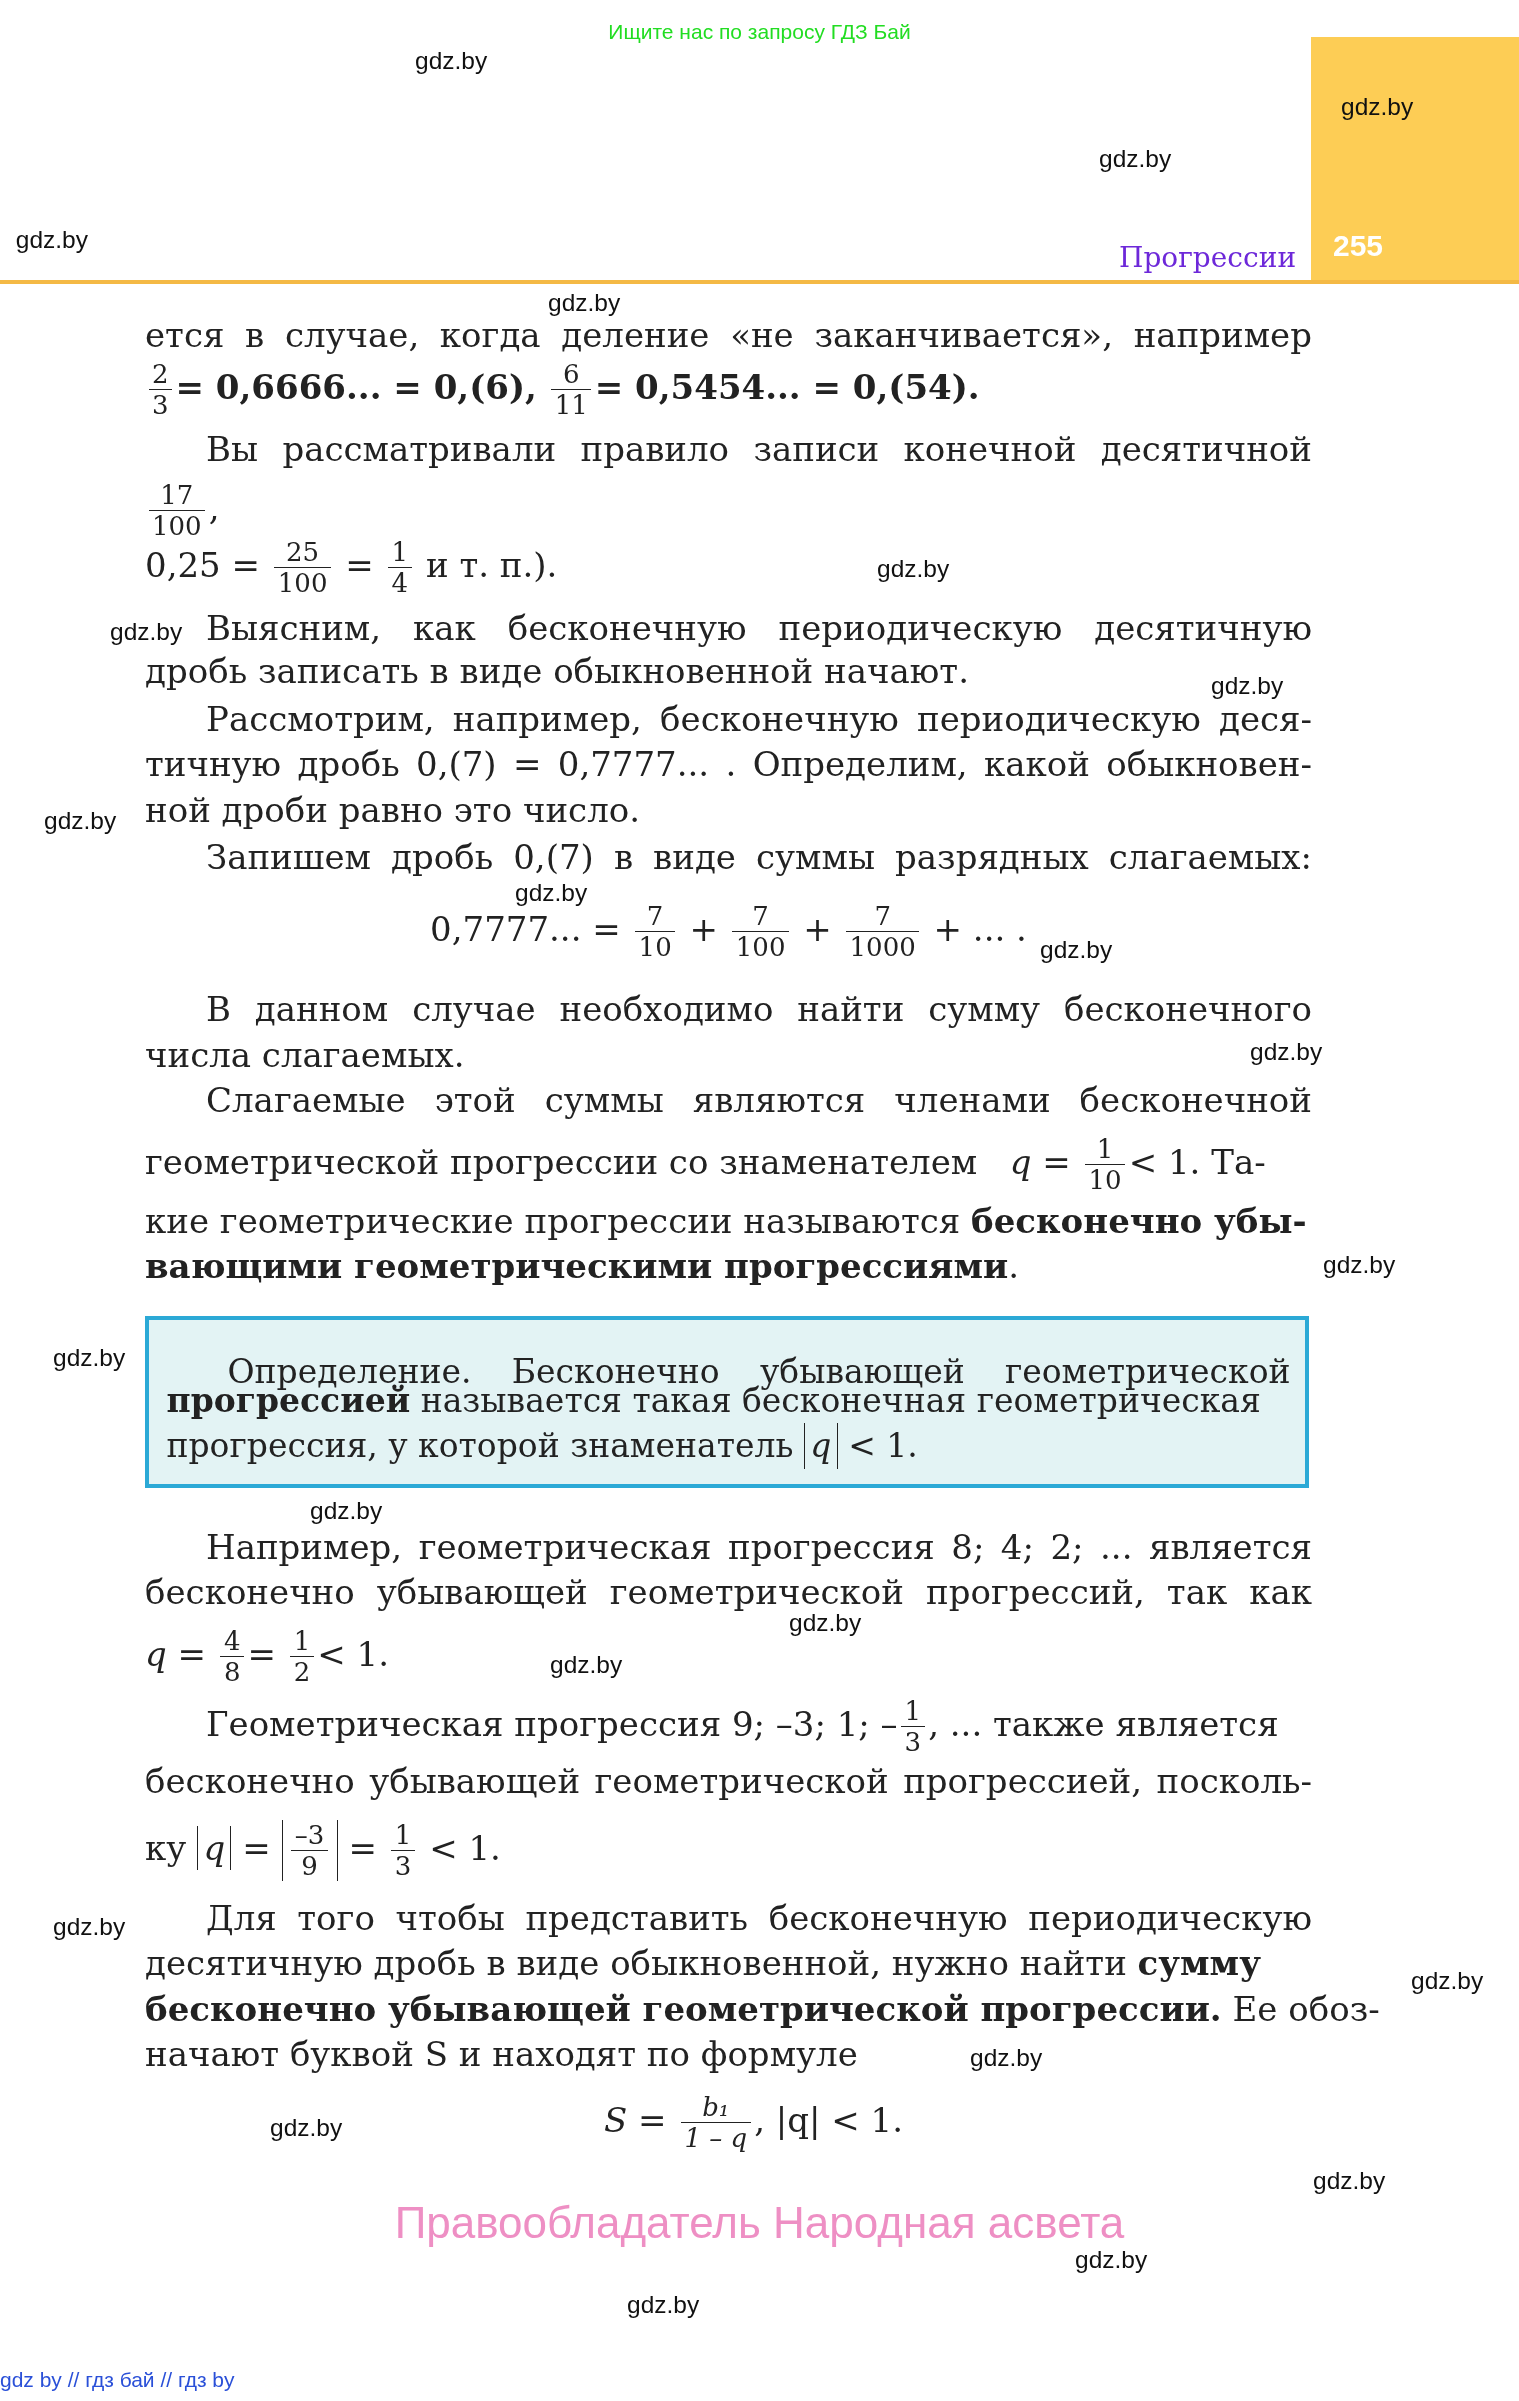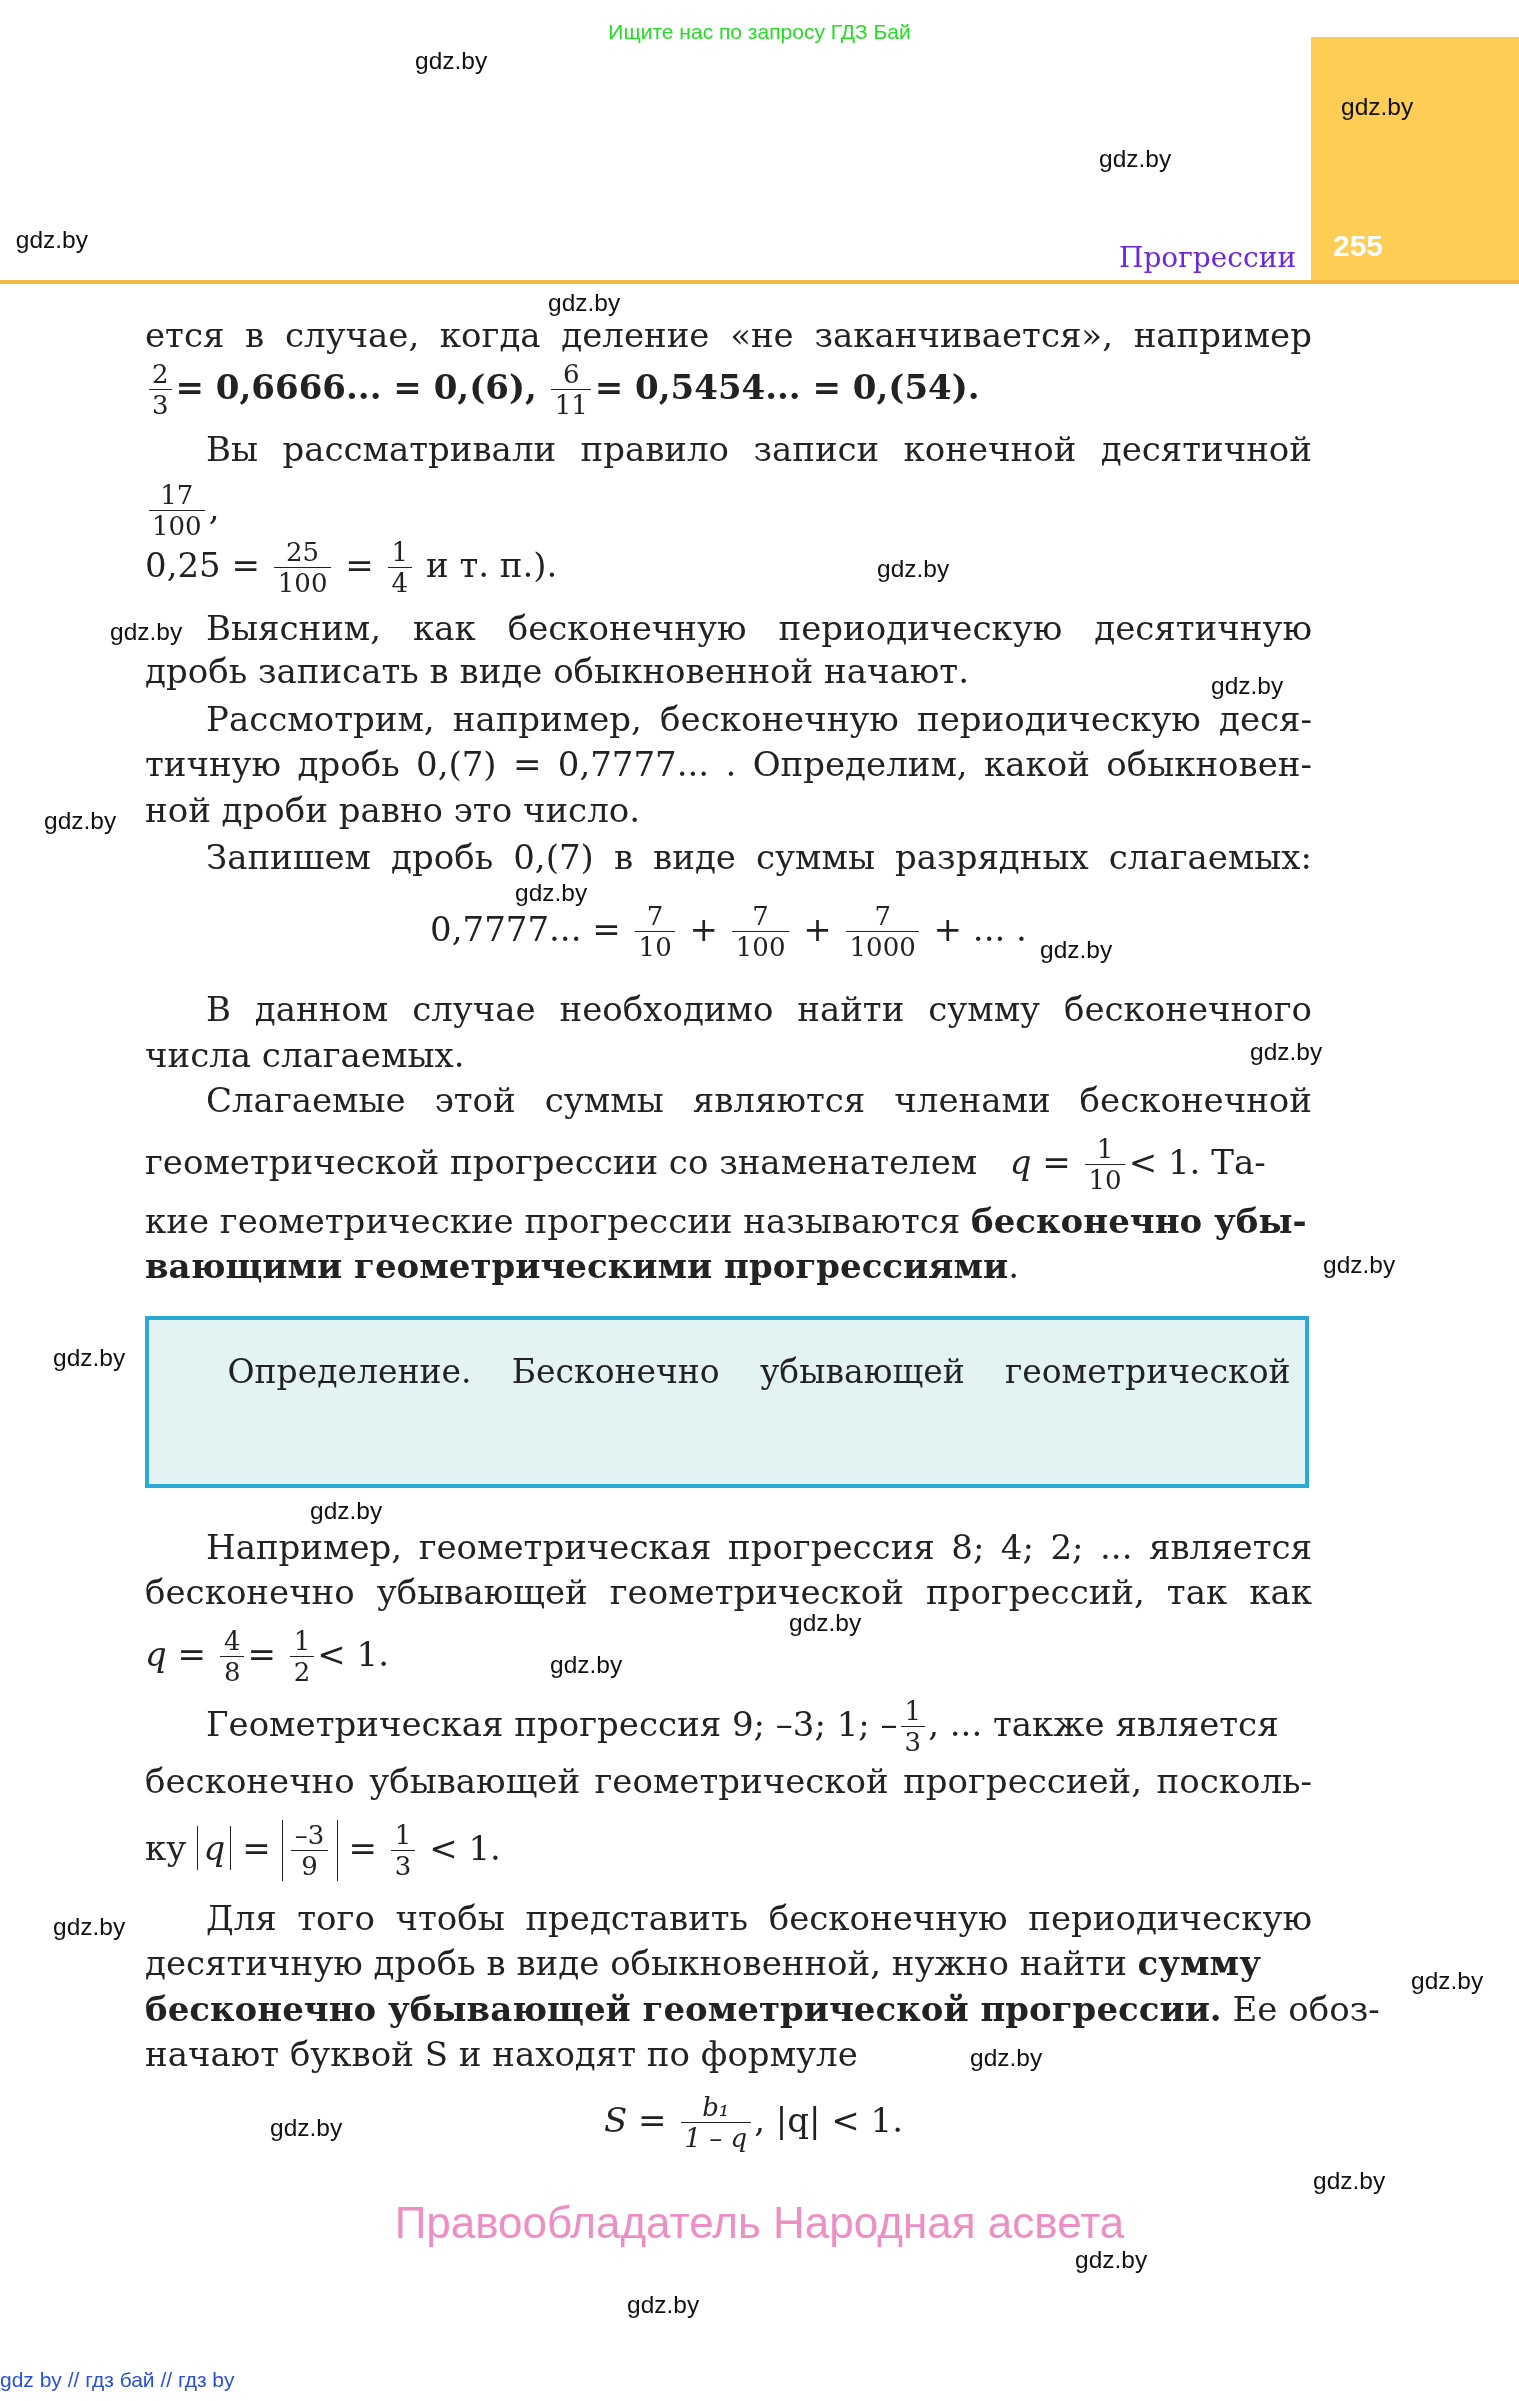--- a/index.html
+++ b/index.html
@@ -103,20 +103,22 @@
 <div class="line just ind" style="top:1078px">Слагаемые этой суммы являются членами бесконечной</div>
 <div class="line" style="top:1134px">
   <span>геометрической прогрессии со знаменателем</span>&nbsp;&nbsp;&nbsp;<i>q =</i>
   <span class="frac"><span class="num">1</span><span>10</span></span><span>&lt; 1.  Та-</span>
 </div>
 <div class="line" style="top:1199px"><span>кие геометрические прогрессии называются </span><b>бесконечно убы-</b></div>
 <div class="line" style="top:1244px"><b>вающими геометрическими прогрессиями</b><span>.</span></div>
 
 <div class="abs defbox">
   <div class="defline" style="top:29px;text-align:justify;text-align-last:justify;padding-left:61px;box-sizing:border-box;font-weight:normal">Определение. Бесконечно убывающей геометрической</div>
+  <div class="defline" style="top:58px"><b>прогрессией</b><span> называется такая бесконечная геометрическая</span></div>
+  <div class="defline" style="top:103px"><span>прогрессия, у которой знаменатель </span><span class="abs-bar"><i>q</i></span><span> &lt; 1.</span></div>
 </div>
 
 <div class="line just ind" style="top:1525px">Например, геометрическая прогрессия 8; 4; 2; ... является</div>
 <div class="line just" style="top:1570px">бесконечно убывающей геометрической прогрессий, так как</div>
 <div class="line" style="top:1626px">
   <i>q =</i>
   <span class="frac"><span class="num">4</span><span>8</span></span>=
   <span class="frac"><span class="num">1</span><span>2</span></span><span>&lt; 1.</span>
 </div>
 

